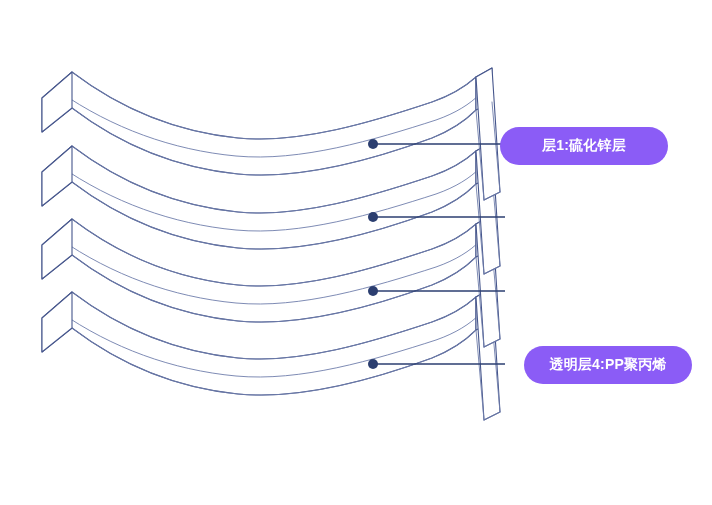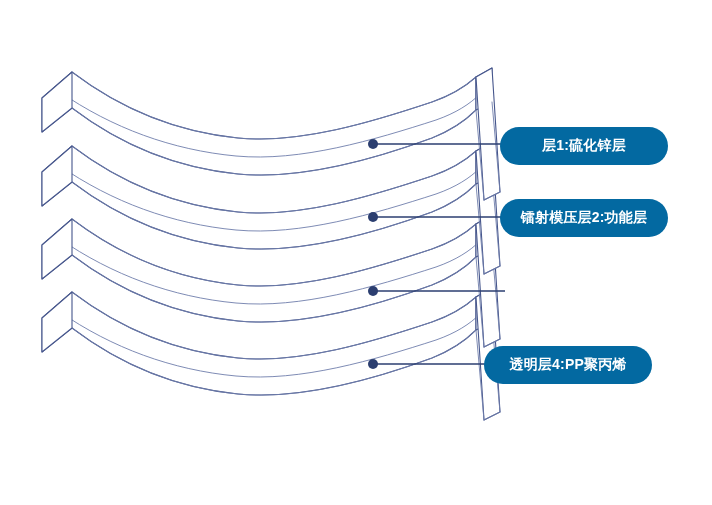--- a/index.html
+++ b/index.html
@@ -55,21 +55,21 @@
     fill: #2b3e70;
   }
   .label-pill {
     position: absolute;
     display: flex;
     align-items: center;
     justify-content: center;
     box-sizing: border-box;
     height: 38px;
     border-radius: 19px;
-    background: #0369a1;
+    background: #8b5cf6;
     color: #ffffff;
     font-size: 14px;
     font-weight: bold;
     letter-spacing: 0.2px;
     white-space: nowrap;
     padding: 0 14px;
   }
 </style>
 </head>
 <body>
@@ -238,22 +238,19 @@
     <g>
       <line class="leader-line" x1="373" y1="364" x2="505" y2="364"></line>
       <circle class="leader-dot" cx="373" cy="364" r="5"></circle>
     </g>
   </svg>
 
   <div class="label-pill" style="left:500px; top:127px; width:168px;">
     <span>层1:硫化锌层</span>
   </div>
 
-  <div class="label-pill" style="left:500px; top:199px; width:168px;">
-    <span>镭射模压层2:功能层</span>
-  </div>
-
-
-  <div class="label-pill" style="left:484px; top:346px; width:168px;">
+
+
+  <div class="label-pill" style="left:524px; top:346px; width:168px;">
     <span>透明层4:PP聚丙烯</span>
   </div>
 
 </div>
 
 </body></html>

